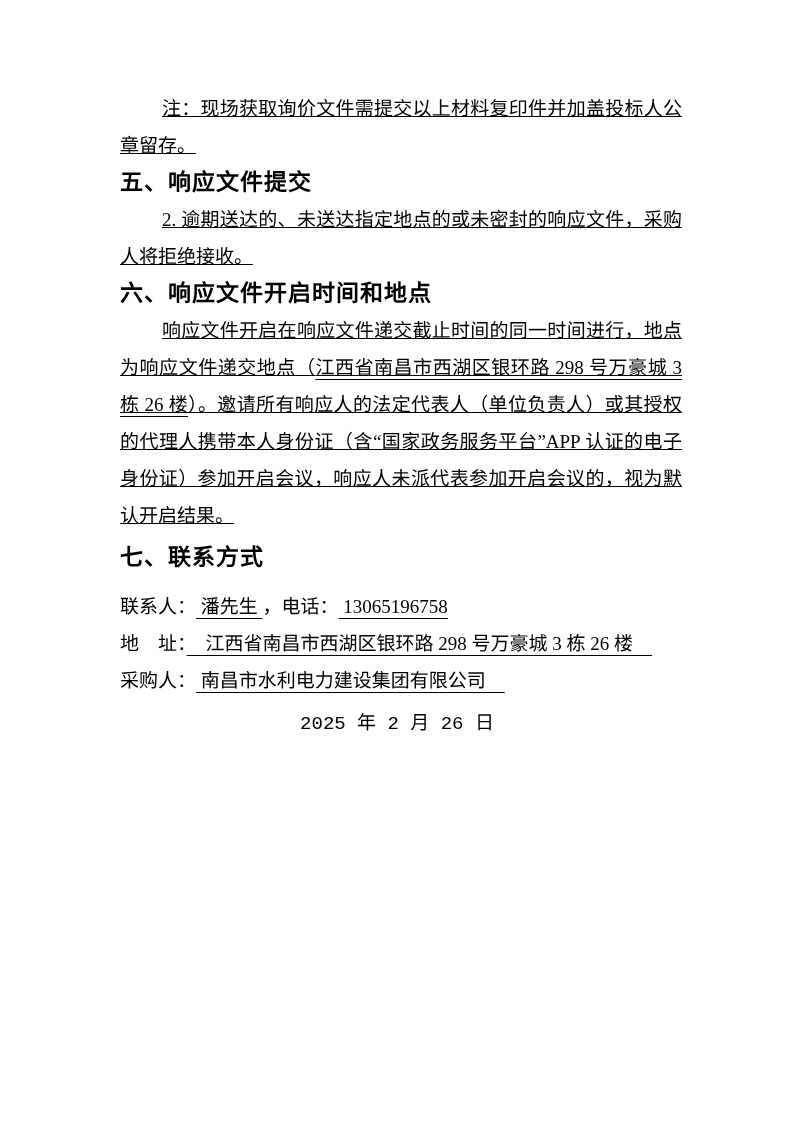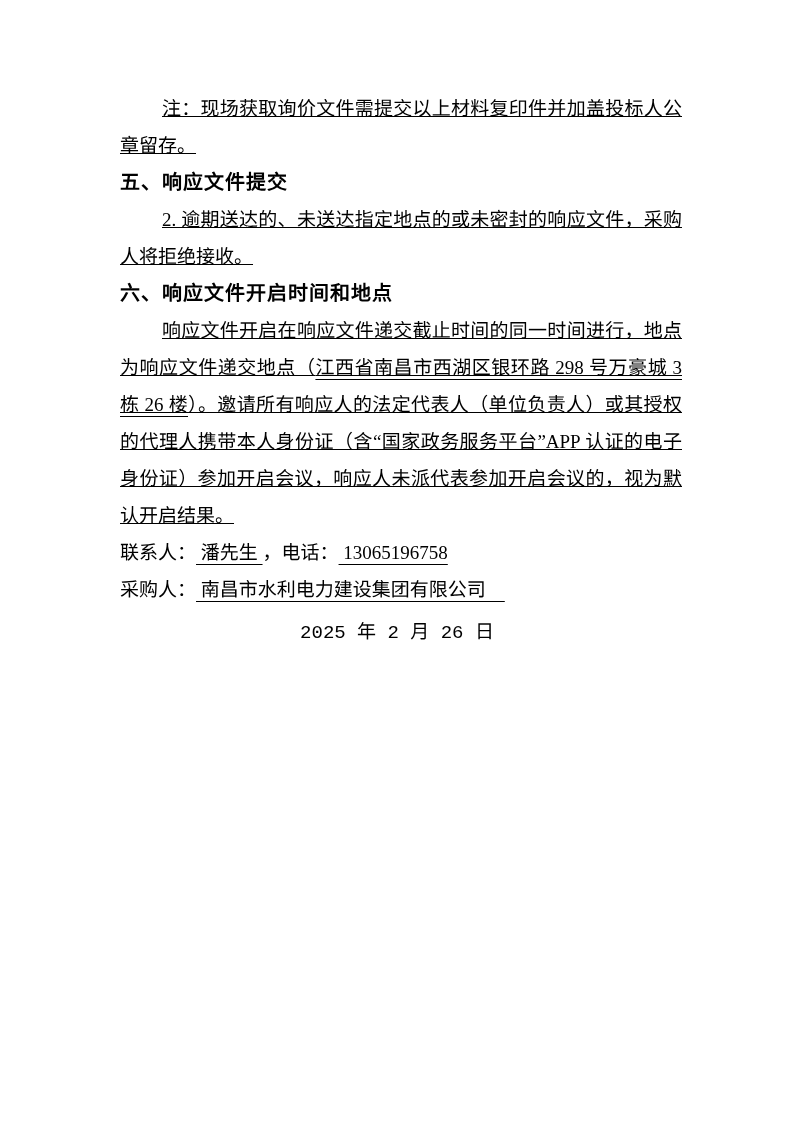--- a/index.html
+++ b/index.html
@@ -18,21 +18,21 @@
     top: 90px;
     width: 562px;
     font-size: 19px;
     line-height: 37px;
     text-align: justify;
   }
   .para { text-align: justify; }
   .indent { text-indent: 42px; text-decoration: underline; }
   .heading {
     font-weight: bold;
-    font-size: 20px;
+    font-size: 23px;
     letter-spacing: 1px;
     text-align: left;
   }
   .h7 { margin-top: 5px; margin-bottom: 12px; }
   .u {
     text-decoration: underline;
     text-decoration-thickness: 1px;
     text-underline-offset: 5px;
   }
   .contact-row { text-align: left; white-space: nowrap; }
@@ -52,21 +52,23 @@
 
   <h2 class="heading">五、响应文件提交</h2>
 
 
   <p class="para indent">2. 逾期送达的、未送达指定地点的或未密封的响应文件，采购人将拒绝接收。</p>
 
   <h2 class="heading">六、响应文件开启时间和地点</h2>
 
   <p class="para indent"><span>响应文件开启在响应文件递交截止时间的同一时间进行，地点为响应文件递交地点（</span><span class="u">江西省南昌市西湖区银环路 298 号万豪城 3 栋 26 楼</span><span>）。邀请所有响应人的法定代表人（单位负责人）或其授权的代理人携带本人身份证（含“国家政务服务平台”APP 认证的电子身份证）参加开启会议，响应人未派代表参加开启会议的，视为默认开启结果。</span></p>
 
+  <h2 class="heading h7">七、联系方式</h2>
 
   <p class="contact-row"><span>联系人：</span><span class="u"> 潘先生 </span><span>，电话：</span><span class="u"> 13065196758 </span></p>
 
+  <p class="contact-row"><span>地　址：</span><span class="u">　江西省南昌市西湖区银环路 298 号万豪城 3 栋 26 楼　</span></p>
 
   <p class="contact-row"><span>采购人：</span><span class="u"> 南昌市水利电力建设集团有限公司　</span></p>
 
   <p class="date-line">2025 年 2 月 26 日</p>
 
 </div>
 
 </body></html>

